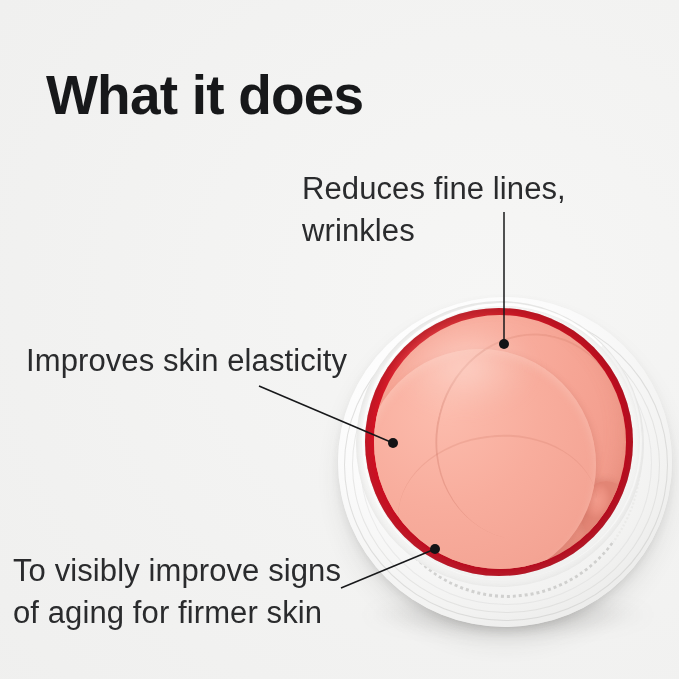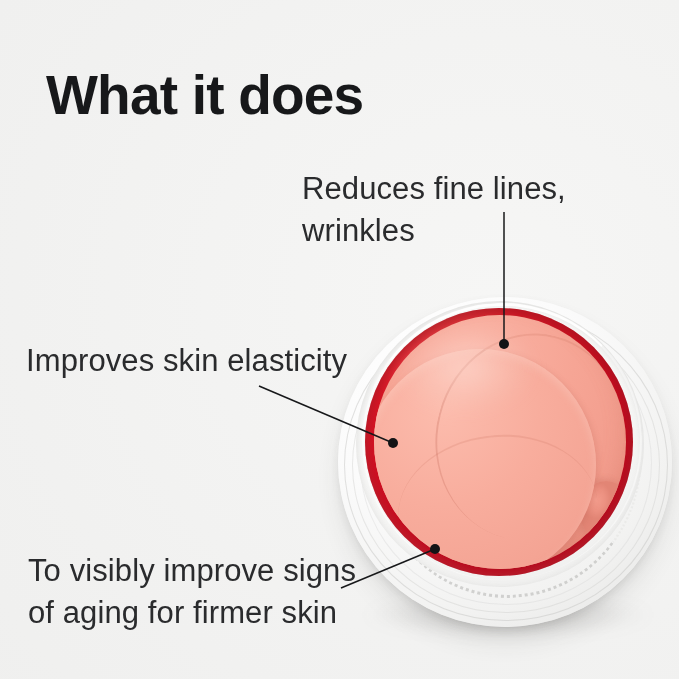--- a/index.html
+++ b/index.html
@@ -43,21 +43,21 @@
     position: absolute;
     font-size: 31px;
     font-weight: 400;
     color: #2a2b2d;
     letter-spacing: 0.1px;
     line-height: 1.36;
     white-space: pre-line;
   }
   #label-wrinkles   { left: 302px; top: 168px; }
   #label-elasticity { left: 26px;  top: 340px; text-align: right; }
-  #label-aging      { left: 28px;  top: 550px; }
+  #label-aging      { left: 13px;  top: 550px; }
 
   
   #leaders {
     position: absolute;
     left: 0; top: 0;
     width: 679px;
     height: 679px;
     pointer-events: none;
   }
   .leader-line { stroke: #17181a; stroke-width: 1.5; fill: none; }

